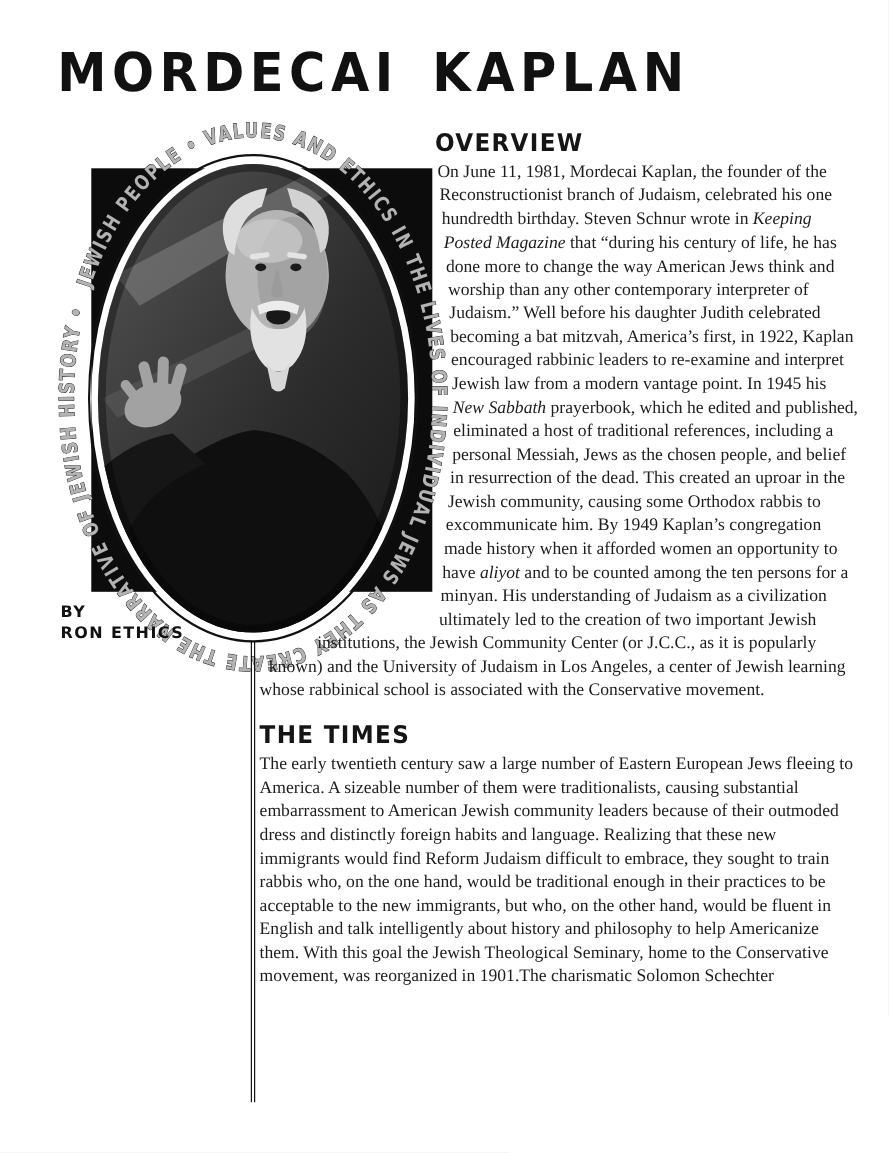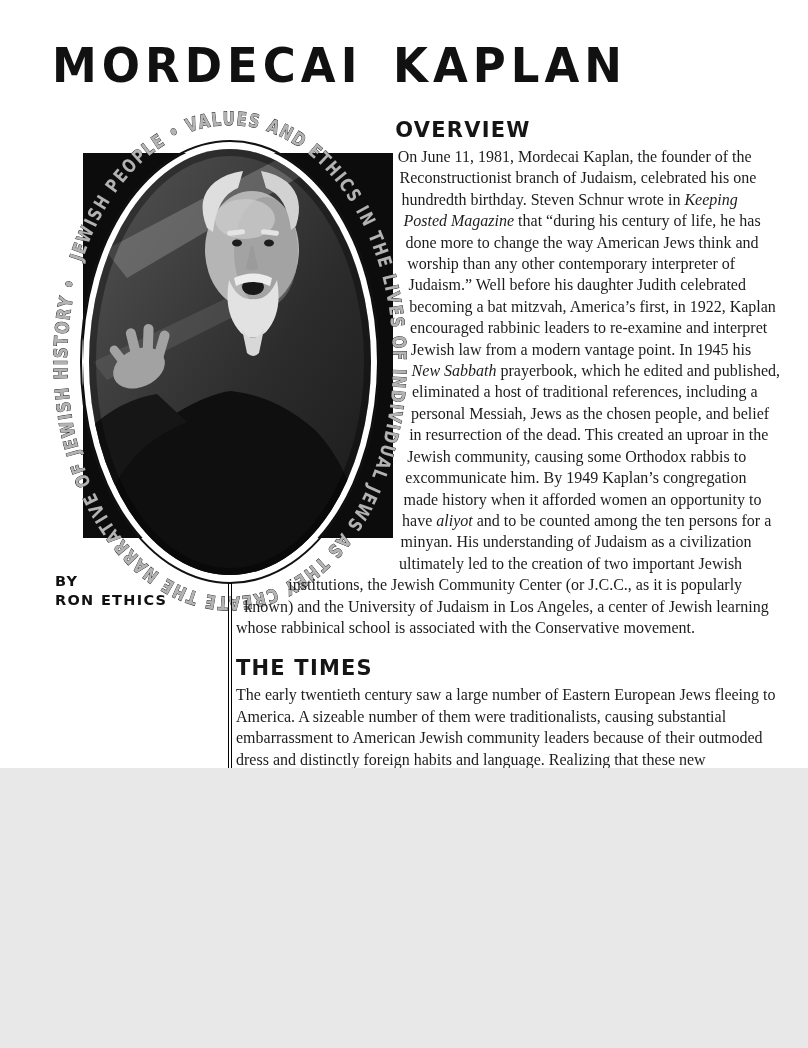--- a/index.html
+++ b/index.html
@@ -1,20 +1,20 @@
 <!DOCTYPE html>
 <html><head>
 <meta charset="utf-8">
 <style>
   html,body{margin:0;padding:0;background:#e8e8e8;}
   .page{
-    position:relative;width:808px;height:768px;margin:0 auto;
+    position:relative;width:808px;height:1048px;margin:0 auto;
     background:#ffffff;overflow:hidden;color:#1c1c1c;text-decoration:underline;
   }
-  .deco{font-family:"DejaVu Sans",sans-serif;font-weight:900;color:#111;margin-top:24px;}
+  .deco{font-family:"DejaVu Sans",sans-serif;font-weight:900;color:#111;}
   .page-title{
     position:absolute;left:52px;top:38px;margin:0;
     font-size:45px;line-height:52px;letter-spacing:5px;word-spacing:10px;
     transform:scaleY(1.08);transform-origin:top left;white-space:nowrap;
   }
   .portrait{position:absolute;left:45px;top:100px;margin:0;width:372px;height:530px;}
   .portrait svg{display:block;width:372px;height:530px;}
   .ring-text{
     font-family:"DejaVu Sans",sans-serif;font-weight:bold;font-size:18.5px;
     letter-spacing:2px;fill:#b3b3b3;stroke:#161616;stroke-width:0.9px;

